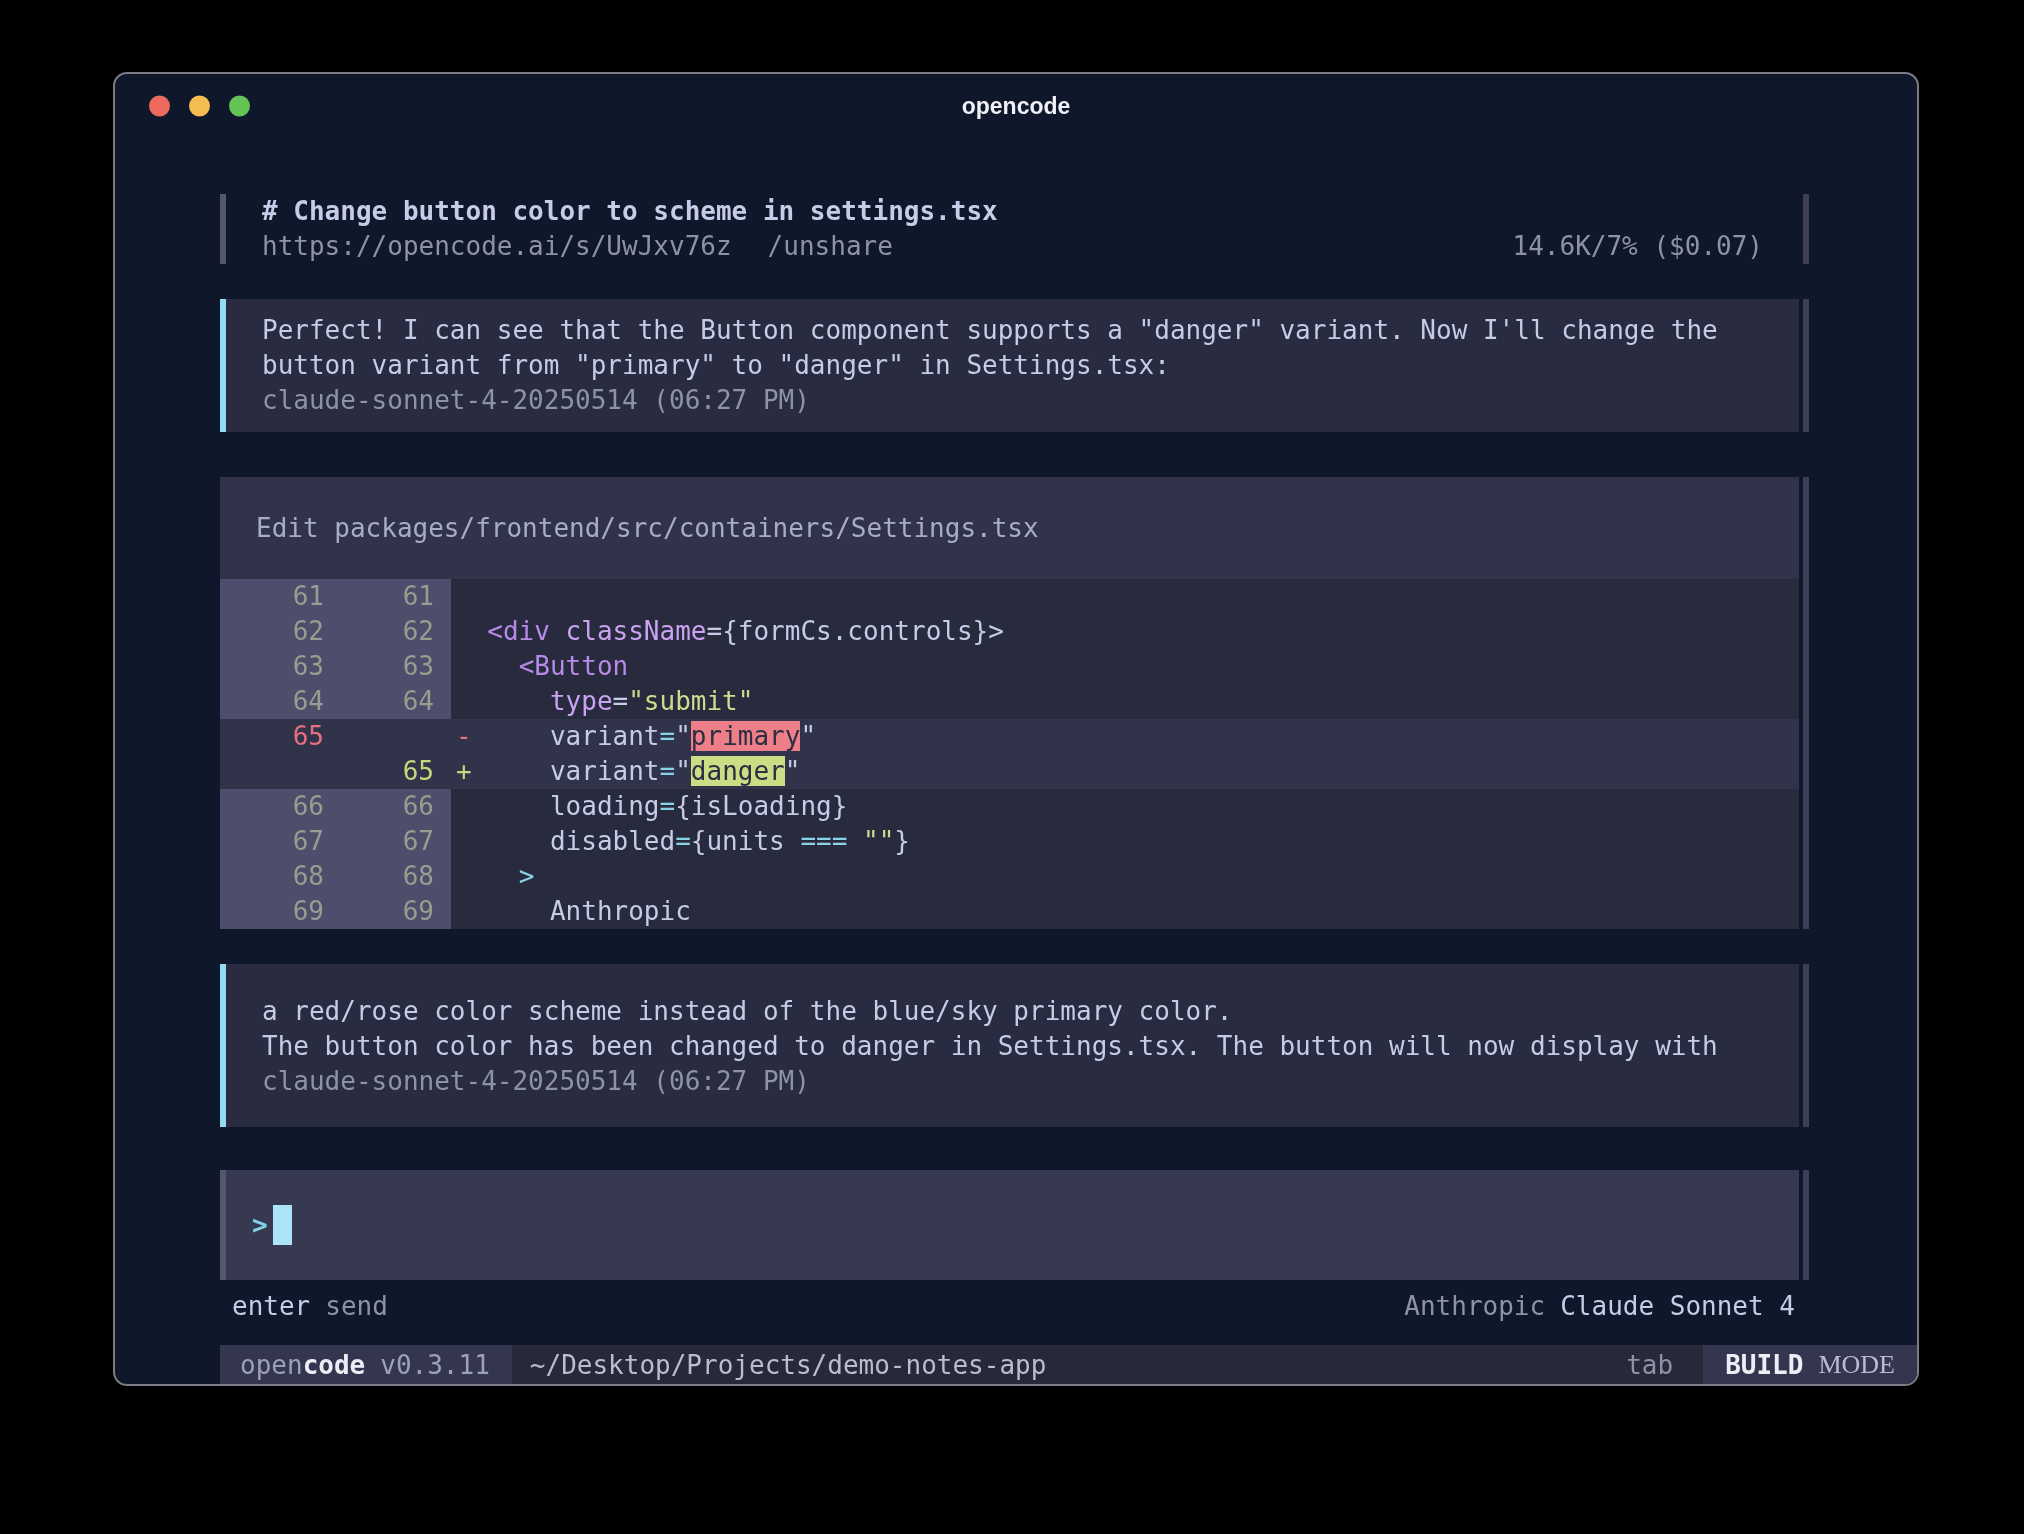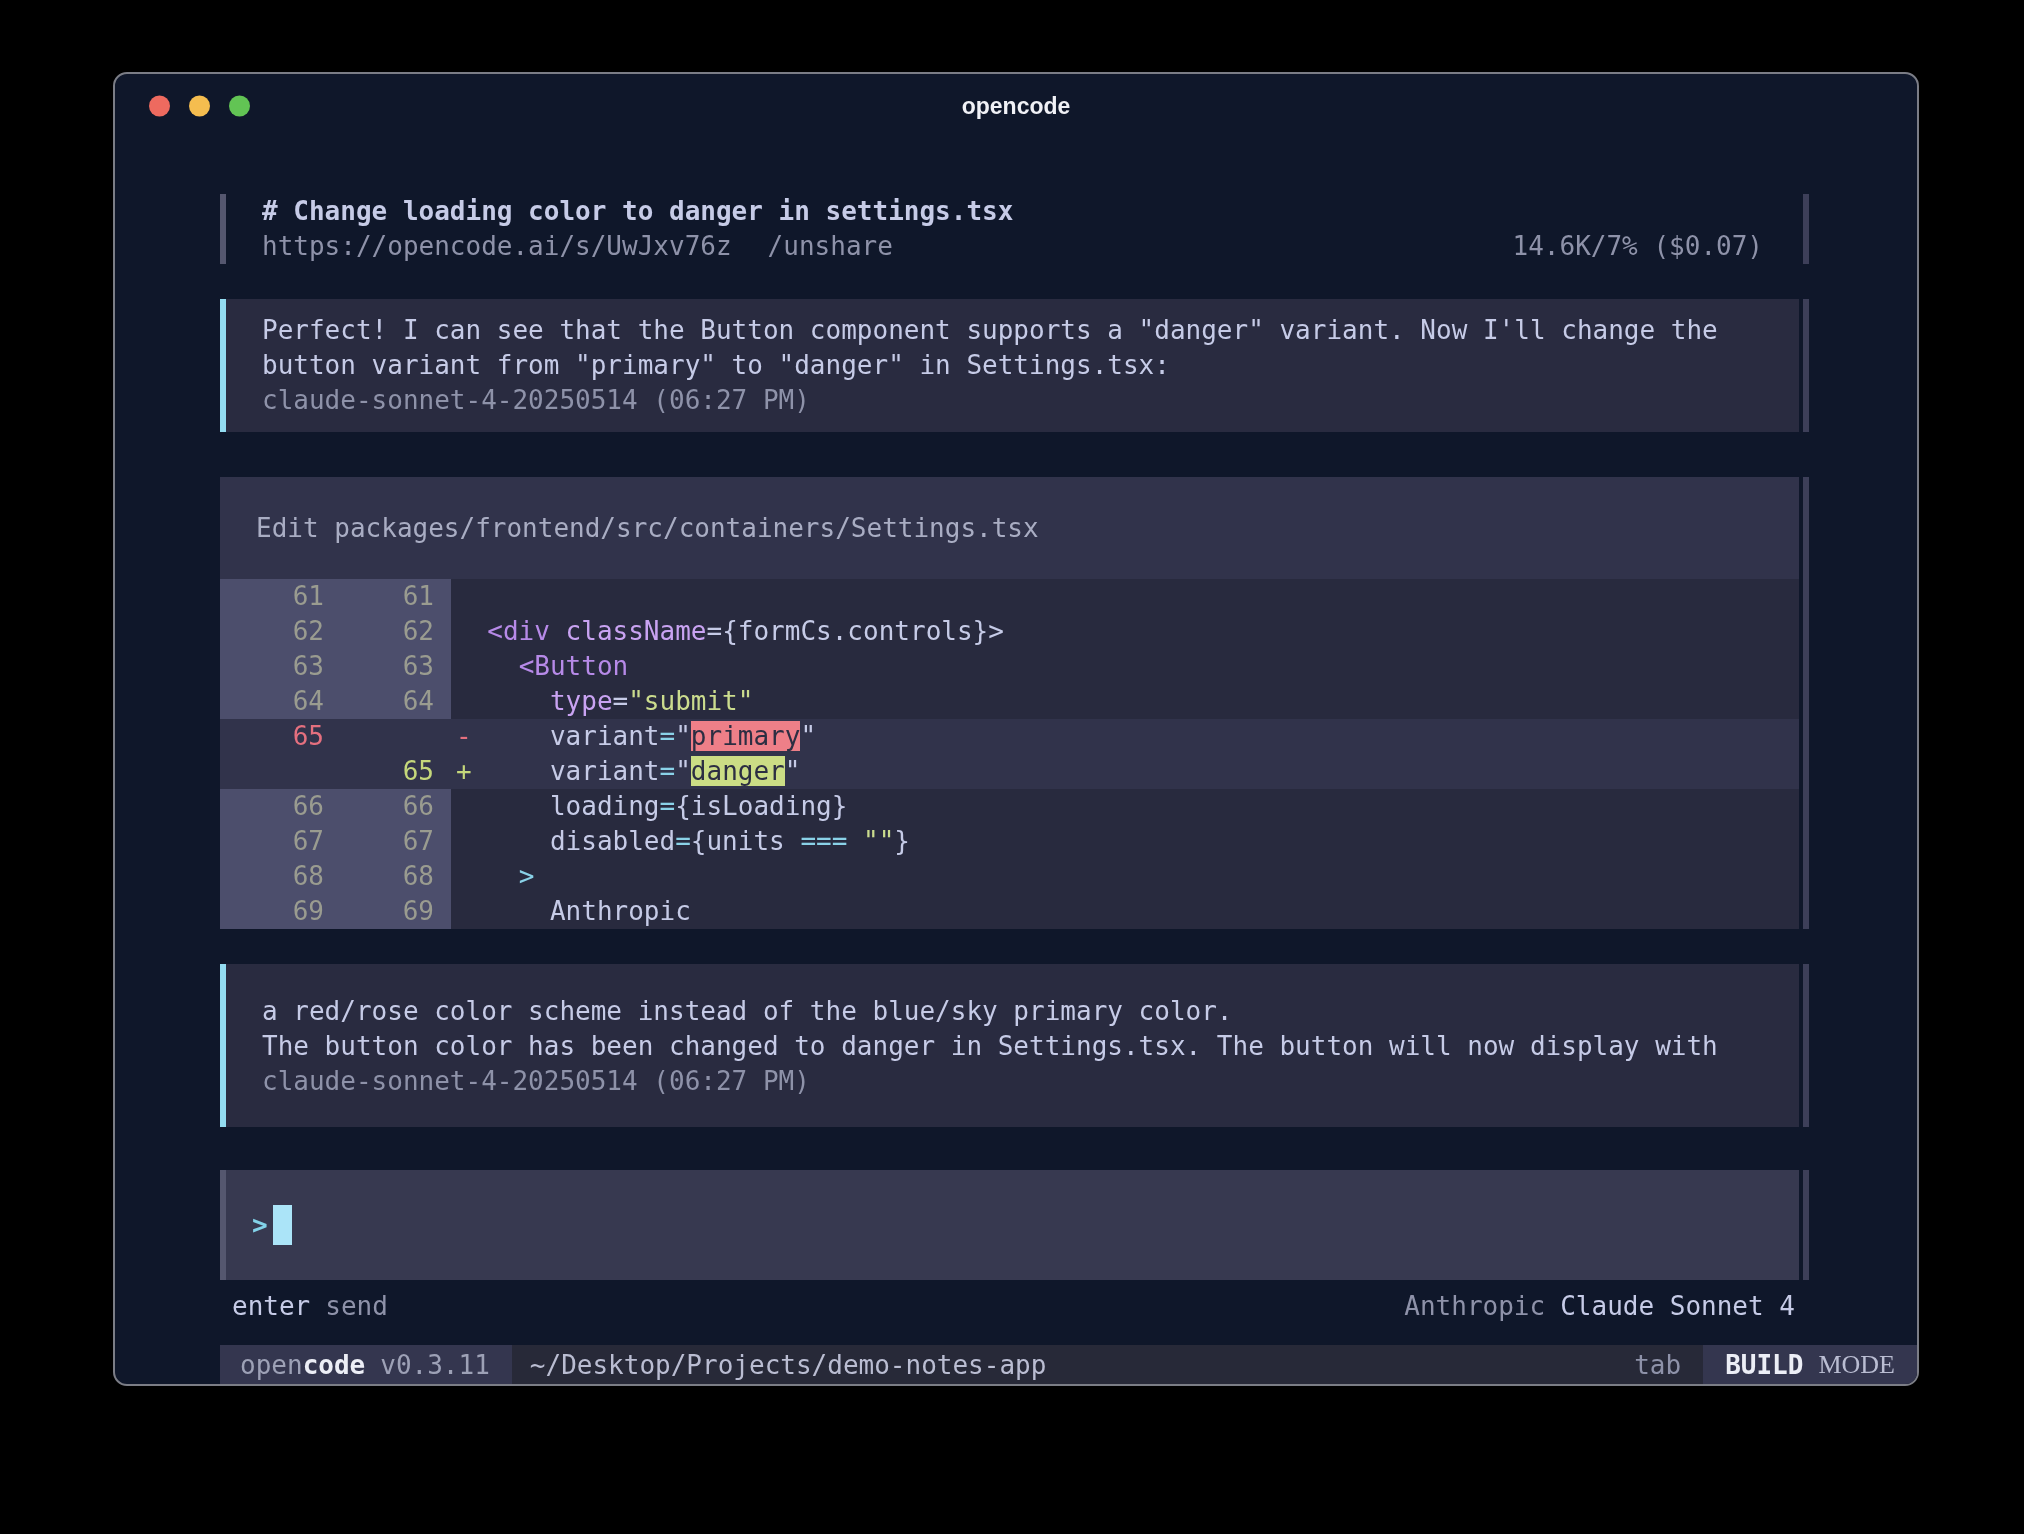--- a/index.html
+++ b/index.html
@@ -81,21 +81,21 @@
   
   .statusbar { margin-top:auto; height:39px; flex:none; background:#272938; display:flex; align-items:center;
                font-size:26px; }
   .seg { background:#34364f; height:100%; display:flex; align-items:center; }
   .seg-left { padding:0 22px 0 20px; }
   .seg-right { padding:0 22px; }
   .bold-white { color:#eceef6; font-weight:bold; }
   .status-dim { color:#9da1b6; }
   .status-lite { color:#babdd2;font-family:Liberation Serif, serif; }
   .status-path { margin-left:18px; color:#babdd2; }
-  .status-tab { margin-right:22px; color:#8e92a9; }
+  .status-tab { margin-right:30px; color:#8e92a9; }
   .status-spacer { flex:1; }
   .ws { white-space:pre; }
 </style>
 </head>
 <body>
 
 <div class="window">
 
   <div class="titlebar">
     <div class="lights">
@@ -104,21 +104,21 @@
       <div class="light green"></div>
     </div>
     <div class="wtitle">opencode</div>
   </div>
 
   <div class="main">
 
     <div class="block hdr-block">
       <div class="lbar graybar"></div>
       <div class="bcontent hdr-inner">
-        <div class="hdr-title"># Change loading color to danger in settings.tsx</div>
+        <div class="hdr-title"># Change button color to scheme in settings.tsx</div>
         <div class="hdr-line2">
           <span class="dim">https://opencode.ai/s/UwJxv76z</span>
           <span class="dim hdr-unshare">/unshare</span>
           <span class="hdr-spacer"></span>
           <span class="dim">14.6K/7% ($0.07)</span>
         </div>
       </div>
       <div class="rgap"></div>
       <div class="rbar"></div>
     </div>

